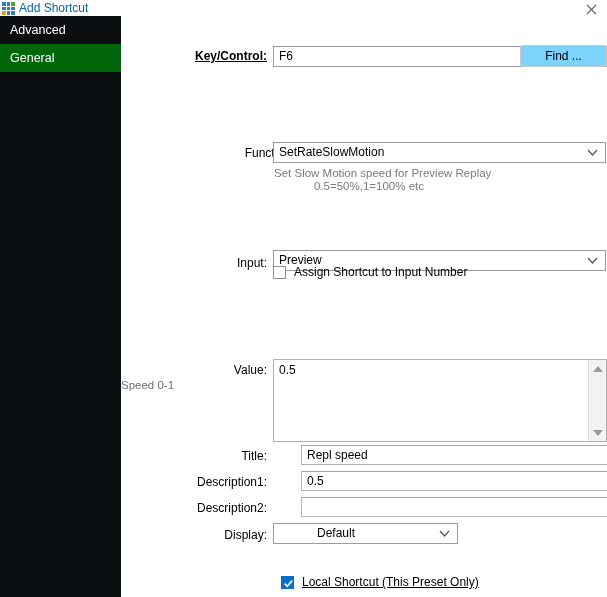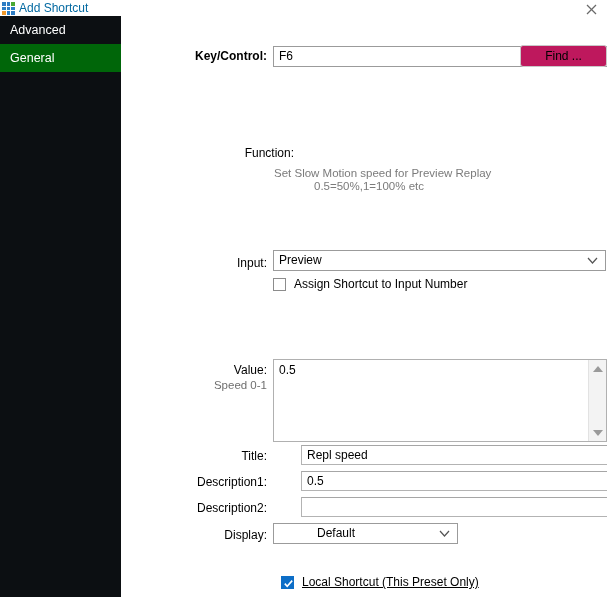--- a/index.html
+++ b/index.html
@@ -81,24 +81,24 @@
     background: #ffffff;
   }
   .lbl {
     position: absolute;
     text-align: right;
     font-size: 12px;
     color: #000000;
     white-space: nowrap;
     line-height: 14px;
   }
-  .lbl.bold { font-weight: bold; }
+  .lbl.bold { font-weight: bold; text-decoration: underline; }
   .sublbl {
     position: absolute;
-    text-align: right;
+    text-align: left;
     font-size: 11.5px;
     color: #6f6f6f;
     white-space: nowrap;
     line-height: 14px;
   }
 
   
   .combo {
     position: absolute;
     box-sizing: border-box;
@@ -174,21 +174,21 @@
   .tri.up { border-bottom: 6px solid #9a9a9a; }
   .tri.down { border-top: 6px solid #9a9a9a; }
 
   
   .findbtn {
     position: absolute;
     box-sizing: border-box;
     height: 22px;
     border: 1px solid #c8c8c8;
     border-radius: 3px;
-    background: #be185d;
+    background: #7dd3fc;
     font-size: 12px;
     color: #000;
     line-height: 20px;
     text-align: center;
     cursor: pointer;
     white-space: nowrap;
   }
 
   
   .cbrow {
@@ -260,33 +260,41 @@
 
   <div class="lbl bold" style="left:0; top:33px; width:146px;">Key/Control:</div>
   <div class="combo" style="left:152px; top:30px; width:366px;">
     <span>F6</span>
     
   </div>
 
   <div class="findbtn" style="left:399px; top:29px; width:87px;">Find ...</div>
 
   <div class="lbl" style="left:0; top:130px; width:146px;padding-left:27px;">Function:</div>
+  <div class="combo" style="left:152px; top:126px; width:333px;">
+    <span>SetRateSlowMotion</span>
+    <span class="chev">
+      <svg width="11" height="7" viewBox="0 0 11 7">
+          <polyline points="1,1 5.5,6 10,1" fill="none" stroke="#555" stroke-width="1.2"></polyline>
+        </svg>
+    </span>
+  </div>
   <div class="helptext" style="left:153px; top:151px;">Set Slow Motion speed for Preview Replay</div>
   <div class="helptext" style="left:153px; top:164px;margin-left:40px;">0.5=50%,1=100% etc</div>
 
   <div class="lbl" style="left:0; top:240px; width:146px;">Input:</div>
   <div class="combo" style="left:152px; top:234px; width:333px;">
     <span>Preview</span>
     <span class="chev">
       <svg width="11" height="7" viewBox="0 0 11 7">
           <polyline points="1,1 5.5,6 10,1" fill="none" stroke="#555" stroke-width="1.2"></polyline>
         </svg>
     </span>
   </div>
-  <div class="cbrow" style="left:152px; top:261px;">
+  <div class="cbrow" style="left:152px; top:249px;">
     <span class="cbox"></span>
     <span class="cbtext">Assign Shortcut to Input Number</span>
   </div>
 
   <div class="lbl" style="left:0; top:347px; width:146px;">Value:</div>
   <div class="sublbl" style="left:0; top:362px; width:146px;">Speed 0-1</div>
   <div class="tarea" style="left:152px; top:343px; width:334px; height:83px;">
     <span>0.5</span>
     <div class="scrollbar">
       <div class="sb-arrow up">

